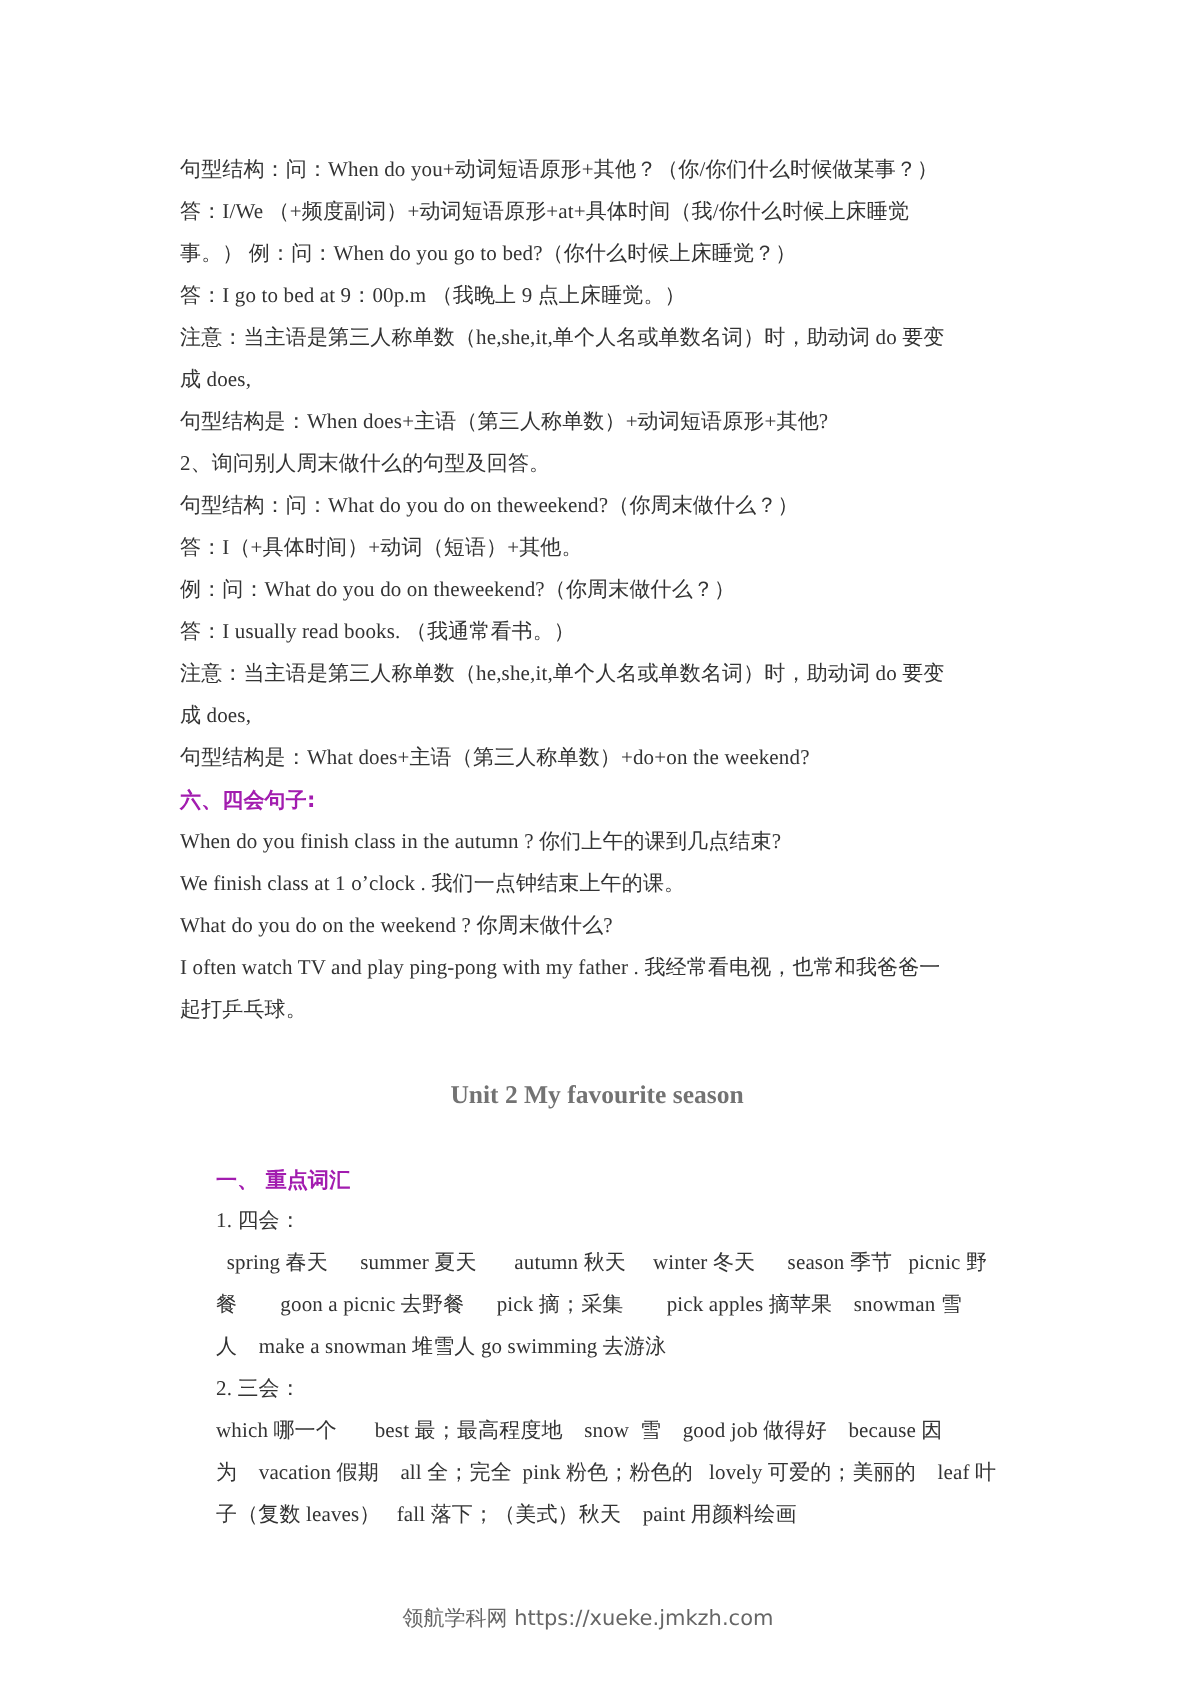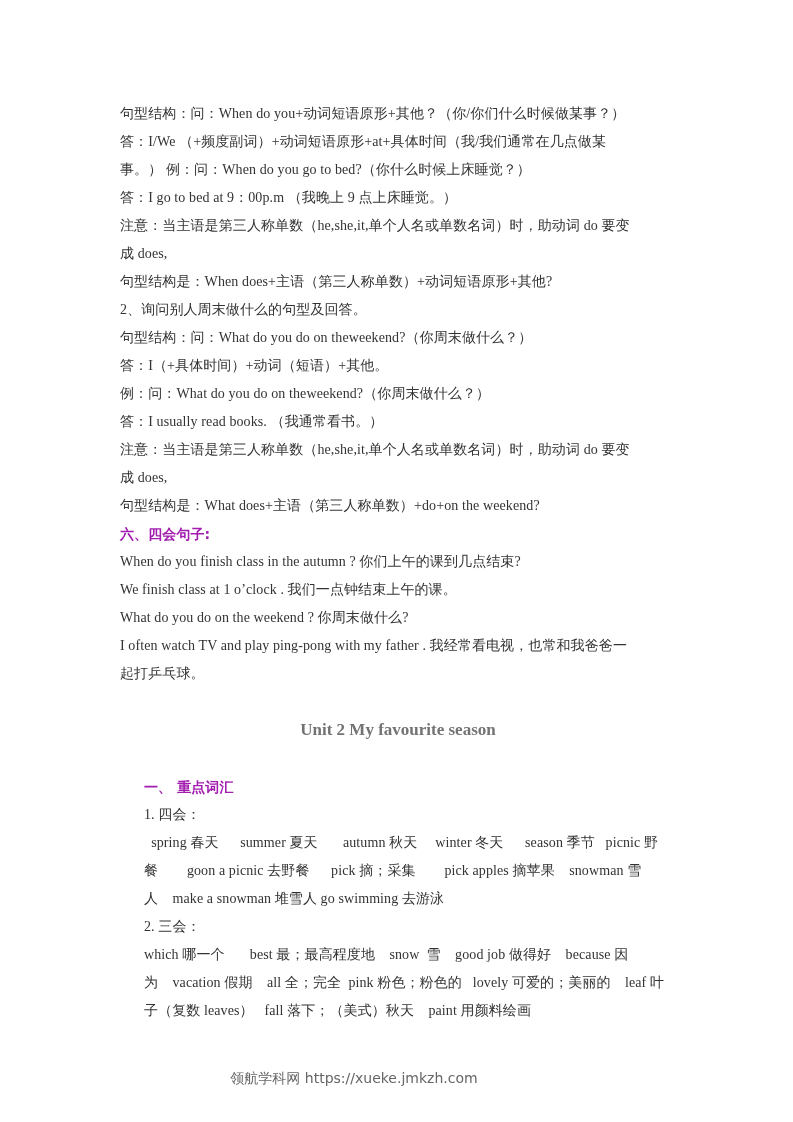--- a/index.html
+++ b/index.html
@@ -13,30 +13,30 @@
     font-size: 14px; line-height: 28px; height: 28px; white-space: nowrap;
     letter-spacing: 0.1px;
   }
   .bold { font-weight: bold; color: #a21caf; font-family: "DejaVu Sans", sans-serif; }
   .unit-title {
     position: absolute; left: 0; width: 556px; text-align: center;
     color: #737373; font-weight: bold; font-size: 17px; font-family: "Liberation Serif", serif;
   }
   .footer {
     position: absolute; left: 0; width: 708px; top: 1070px; text-align: center;
-    font-family: "DejaVu Sans", sans-serif; font-size: 14px; color: #666666;
+    font-family: "DejaVu Sans", sans-serif; font-size: 14px; color: #666666; padding-left: 38px;
   }
 </style>
 </head>
 <body>
 
 <div class="page">
   <div>
     <div class="line">句型结构：问：When do you+动词短语原形+其他？（你/你们什么时候做某事？）</div>
-    <div class="line">答：I/We （+频度副词）+动词短语原形+at+具体时间（我/我们通常在几点做某</div>
+    <div class="line">答：I/We （+频度副词）+动词短语原形+at+具体时间（我/你什么时候上床睡觉</div>
     <div class="line">事。） 例：问：When do you go to bed?（你什么时候上床睡觉？）</div>
     <div class="line">答：I go to bed at 9：00p.m （我晚上 9 点上床睡觉。）</div>
     <div class="line">注意：当主语是第三人称单数（he,she,it,单个人名或单数名词）时，助动词 do 要变</div>
     <div class="line">成 does,</div>
     <div class="line">句型结构是：When does+主语（第三人称单数）+动词短语原形+其他?</div>
     <div class="line">2、询问别人周末做什么的句型及回答。</div>
     <div class="line">句型结构：问：What do you do on theweekend?（你周末做什么？）</div>
     <div class="line">答：I（+具体时间）+动词（短语）+其他。</div>
     <div class="line">例：问：What do you do on theweekend?（你周末做什么？）</div>
     <div class="line">答：I usually read books. （我通常看书。）</div>

